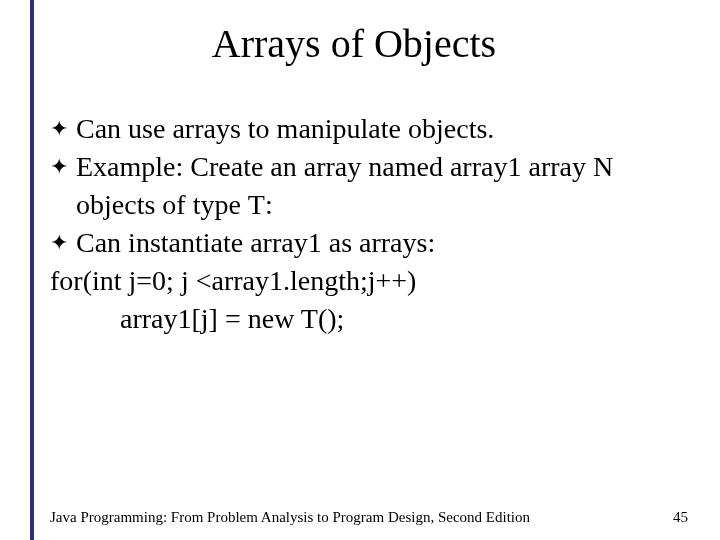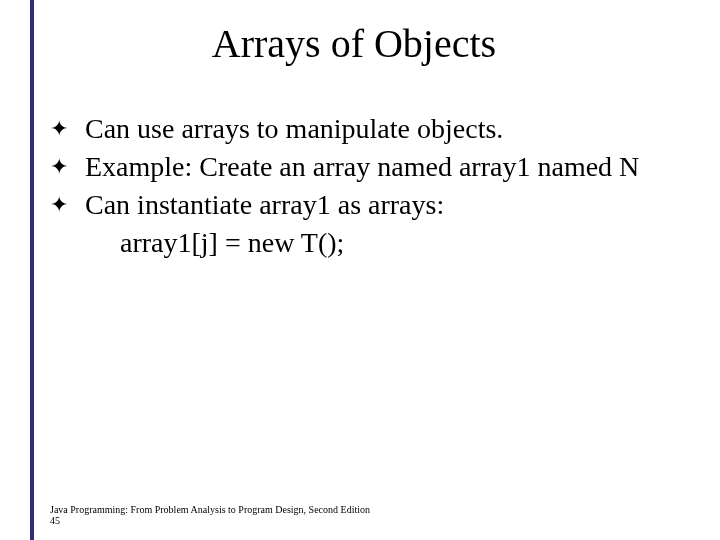--- a/index.html
+++ b/index.html
@@ -52,39 +52,37 @@
   }
   .bullet-glyph {
     flex: 0 0 auto;
     width: 26px;
     font-size: 22px;
     line-height: 38px;
     text-align: left;
   }
   .bullet-text {
     flex: 1 1 auto;
-    margin-left: 9px;
   }
   .indent1 {
     padding-left: 40px;
   }
   .code {
     font-family: Liberation Serif, serif;
   }
   .footer {
     position: absolute;
     bottom: 14px;
     left: 50px;
     right: 20px;
-    font-size: 10px;
+    font-size: 15px;
     color: #000;
     display: flex;
     justify-content: space-between;
     align-items: baseline;
-    flex-direction: column;
   }
 </style>
 </head>
 <body>
 
 <div class="slide">
 
   <div class="sidebar"></div>
 
   <div class="title">Arrays of Objects</div>
@@ -92,33 +90,42 @@
   <div class="body">
 
     <div class="bullet-row">
       <span class="bullet-glyph">✦</span>
       <span class="bullet-text">Can use arrays to manipulate objects.</span>
     </div>
 
     <div class="bullet-row">
       <span class="bullet-glyph">✦</span>
       <span class="bullet-text">
-        <span>Example: Create an array named </span><span class="code">array1</span><span> named </span><span class="code">N</span>
+        <span>Example: Create an array named </span><span class="code">array1</span><span> array </span><span class="code">N</span>
       </span>
     </div>
 
+    <div class="bullet-row">
+      <span class="bullet-glyph"></span>
+      <span class="bullet-text">
+        <span>objects of type </span><span class="code">T</span><span>:</span>
+      </span>
+    </div>
 
 
     <div class="bullet-row">
       <span class="bullet-glyph">✦</span>
       <span class="bullet-text">
         <span>Can instantiate </span><span class="code">array1</span><span> as arrays:</span>
       </span>
     </div>
 
+    <div>
+      <span class="code">for(int j=0; j &lt;array1.length;j++)</span>
+    </div>
 
     <div class="indent1" style="padding-left:70px">
       <span class="code">array1[j] = new T();</span>
     </div>
 
   </div>
 
   <div class="footer">
     <span>Java Programming: From Problem Analysis to Program Design, Second Edition</span>
     <span>45</span>

